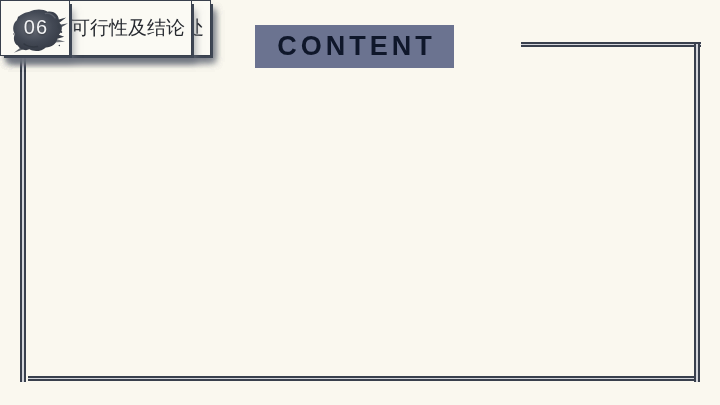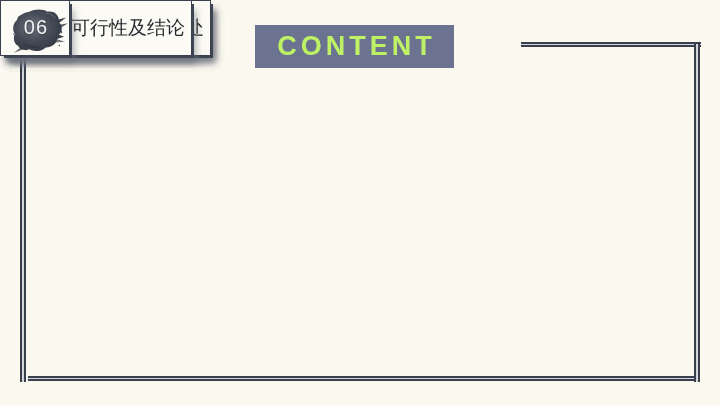--- a/index.html
+++ b/index.html
@@ -28,21 +28,21 @@
   .vline.left {left:20px;top:44px;height:338px;}
   .vline.right{left:694px;top:44px;height:338px;}
 
   
   .title-box{
     position:absolute;left:255px;top:25px;width:199px;height:43px;
     background:#6b7390;
     display:flex;align-items:center;justify-content:center;
   }
   .title-box span{
-    color:#bef264;font-size:27px;font-weight:bold;letter-spacing:4px;
+    color:#0f172a;font-size:27px;font-weight:bold;letter-spacing:4px;
     transform:translateX(2px);
   }
 
   
   .item{
     position:absolute;height:56px;
     background:#fbfaf4;
     border:1.5px solid #39404d;
     box-shadow:3px 3px 0 -1px #3e4654, 6px 8px 7px -2px rgba(110,115,125,0.55);
     display:flex;align-items:center;

